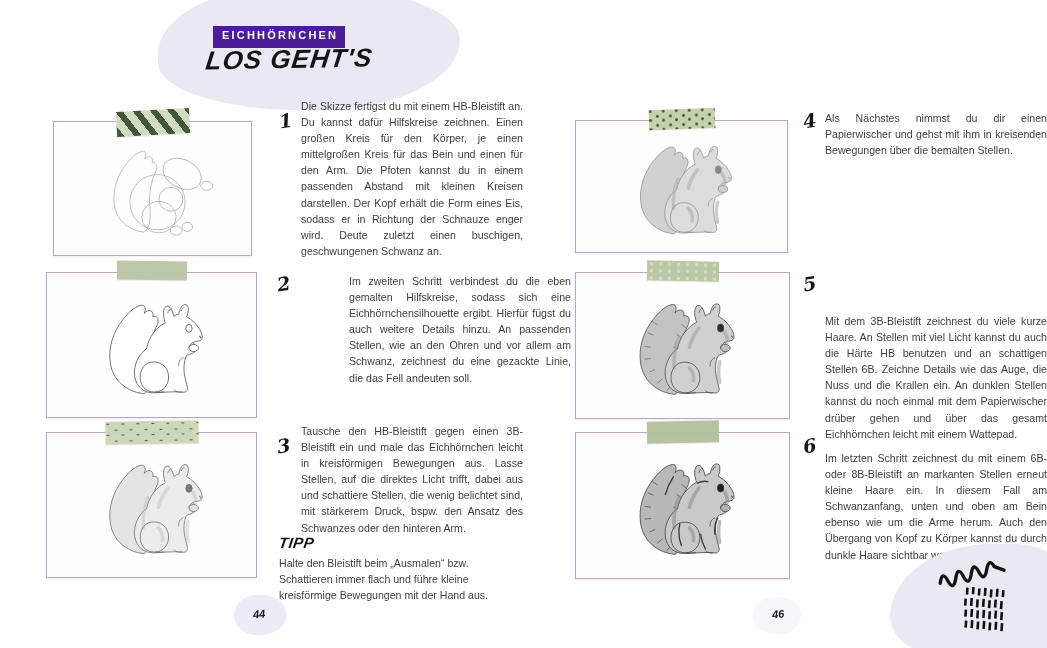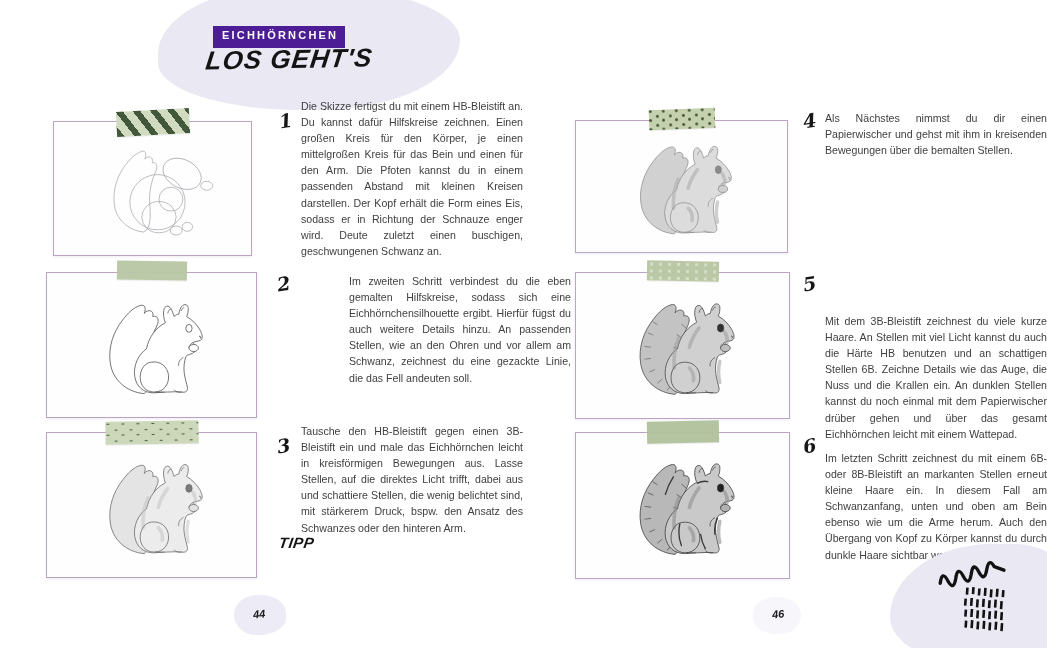--- a/index.html
+++ b/index.html
@@ -181,20 +181,21 @@
   </div>
 
   <div class="stepnum" id="num1">1</div>
   <div class="steptext" id="txt1">Die Skizze fertigst du mit einem HB-Bleistift an. Du kannst dafür Hilfskreise zeichnen. Einen großen Kreis für den Körper, je einen mittelgroßen Kreis für das Bein und einen für den Arm. Die Pfoten kannst du in einem passenden Abstand mit kleinen Kreisen darstellen. Der Kopf erhält die Form eines Eis, sodass er in Richtung der Schnauze enger wird. Deute zuletzt einen buschigen, geschwungenen Schwanz an.</div>
   <div class="stepnum" id="num2">2</div>
   <div class="steptext" id="txt2">Im zweiten Schritt verbindest du die eben gemalten Hilfskreise, sodass sich eine Eichhörnchensilhouette ergibt. Hierfür fügst du auch weitere Details hinzu. An passenden Stellen, wie an den Ohren und vor allem am Schwanz, zeichnest du eine gezackte Linie, die das Fell andeuten soll.</div>
   <div class="stepnum" id="num3">3</div>
   <div class="steptext" id="txt3">Tausche den HB-Bleistift gegen einen 3B-Bleistift ein und male das Eichhörnchen leicht in kreisförmigen Bewegungen aus. Lasse Stellen, auf die direktes Licht trifft, dabei aus und schattiere Stellen, die wenig belichtet sind, mit stärkerem Druck, bspw. den Ansatz des Schwanzes oder den hinteren Arm.</div>
 
   <div id="tip-heading">TIPP</div>
+  <div class="steptext" id="tip-text">Halte den Bleistift beim „Ausmalen“ bzw. Schattieren immer flach und führe kleine kreisförmige Bewegungen mit der Hand aus.</div>
 
   <div class="stepnum" id="num4">4</div>
   <div class="steptext" id="txt4">Als Nächstes nimmst du dir einen Papierwischer und gehst mit ihm in kreisenden Bewegungen über die bemalten Stellen.</div>
   <div class="stepnum" id="num5">5</div>
   <div class="steptext" id="txt5">Mit dem 3B-Bleistift zeichnest du viele kurze Haare. An Stellen mit viel Licht kannst du auch die Härte HB benutzen und an schattigen Stellen 6B. Zeichne Details wie das Auge, die Nuss und die Krallen ein. An dunklen Stellen kannst du noch einmal mit dem Papierwischer drüber gehen und über das gesamt Eichhörnchen leicht mit einem Wattepad.</div>
   <div class="stepnum" id="num6">6</div>
   <div class="steptext" id="txt6">Im letzten Schritt zeichnest du mit einem 6B- oder 8B-Bleistift an markanten Stellen erneut kleine Haare ein. In diesem Fall am Schwanzanfang, unten und oben am Bein ebenso wie um die Arme herum. Auch den Übergang von Kopf zu Körper kannst du durch dunkle Haare sichtbar werden lassen.</div>
 
   <div class="blob" id="pagenum-blob-left"></div>
   <div class="pagenum" id="pagenum-left">44</div>

